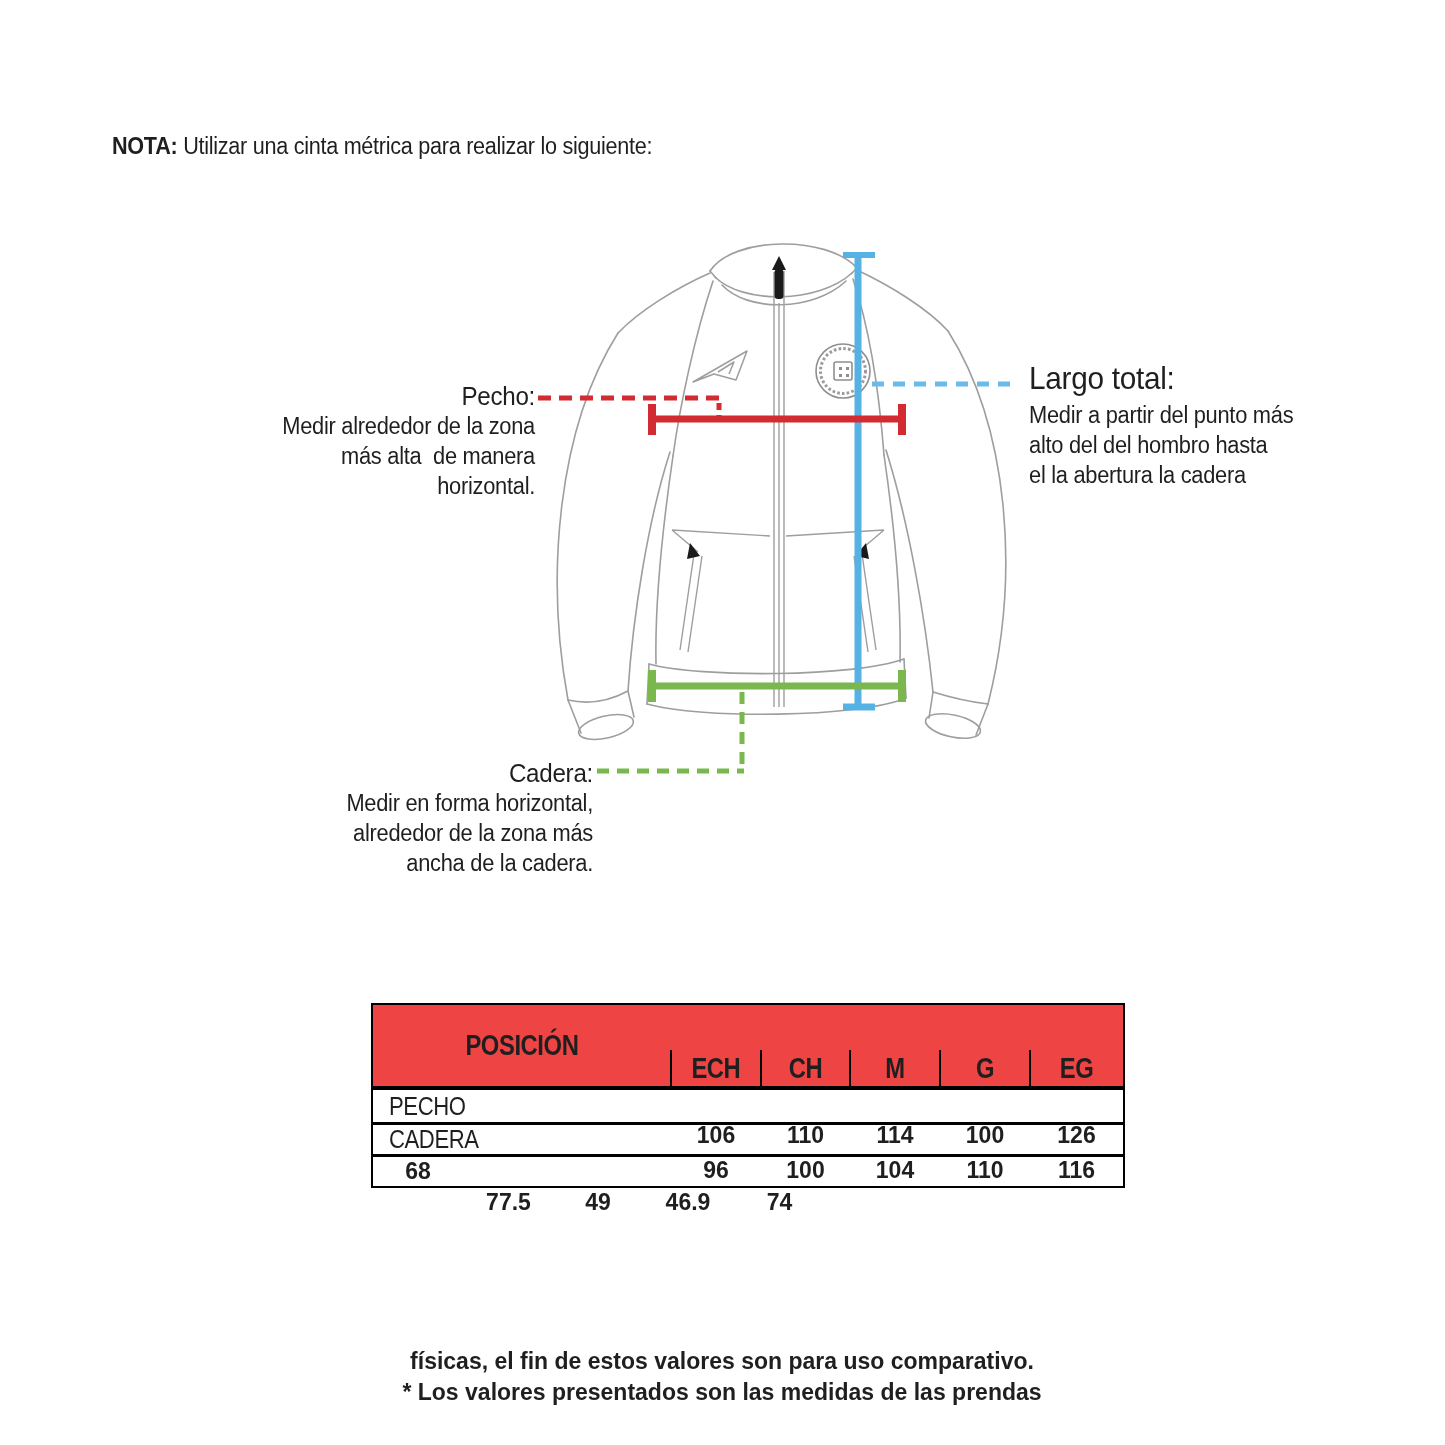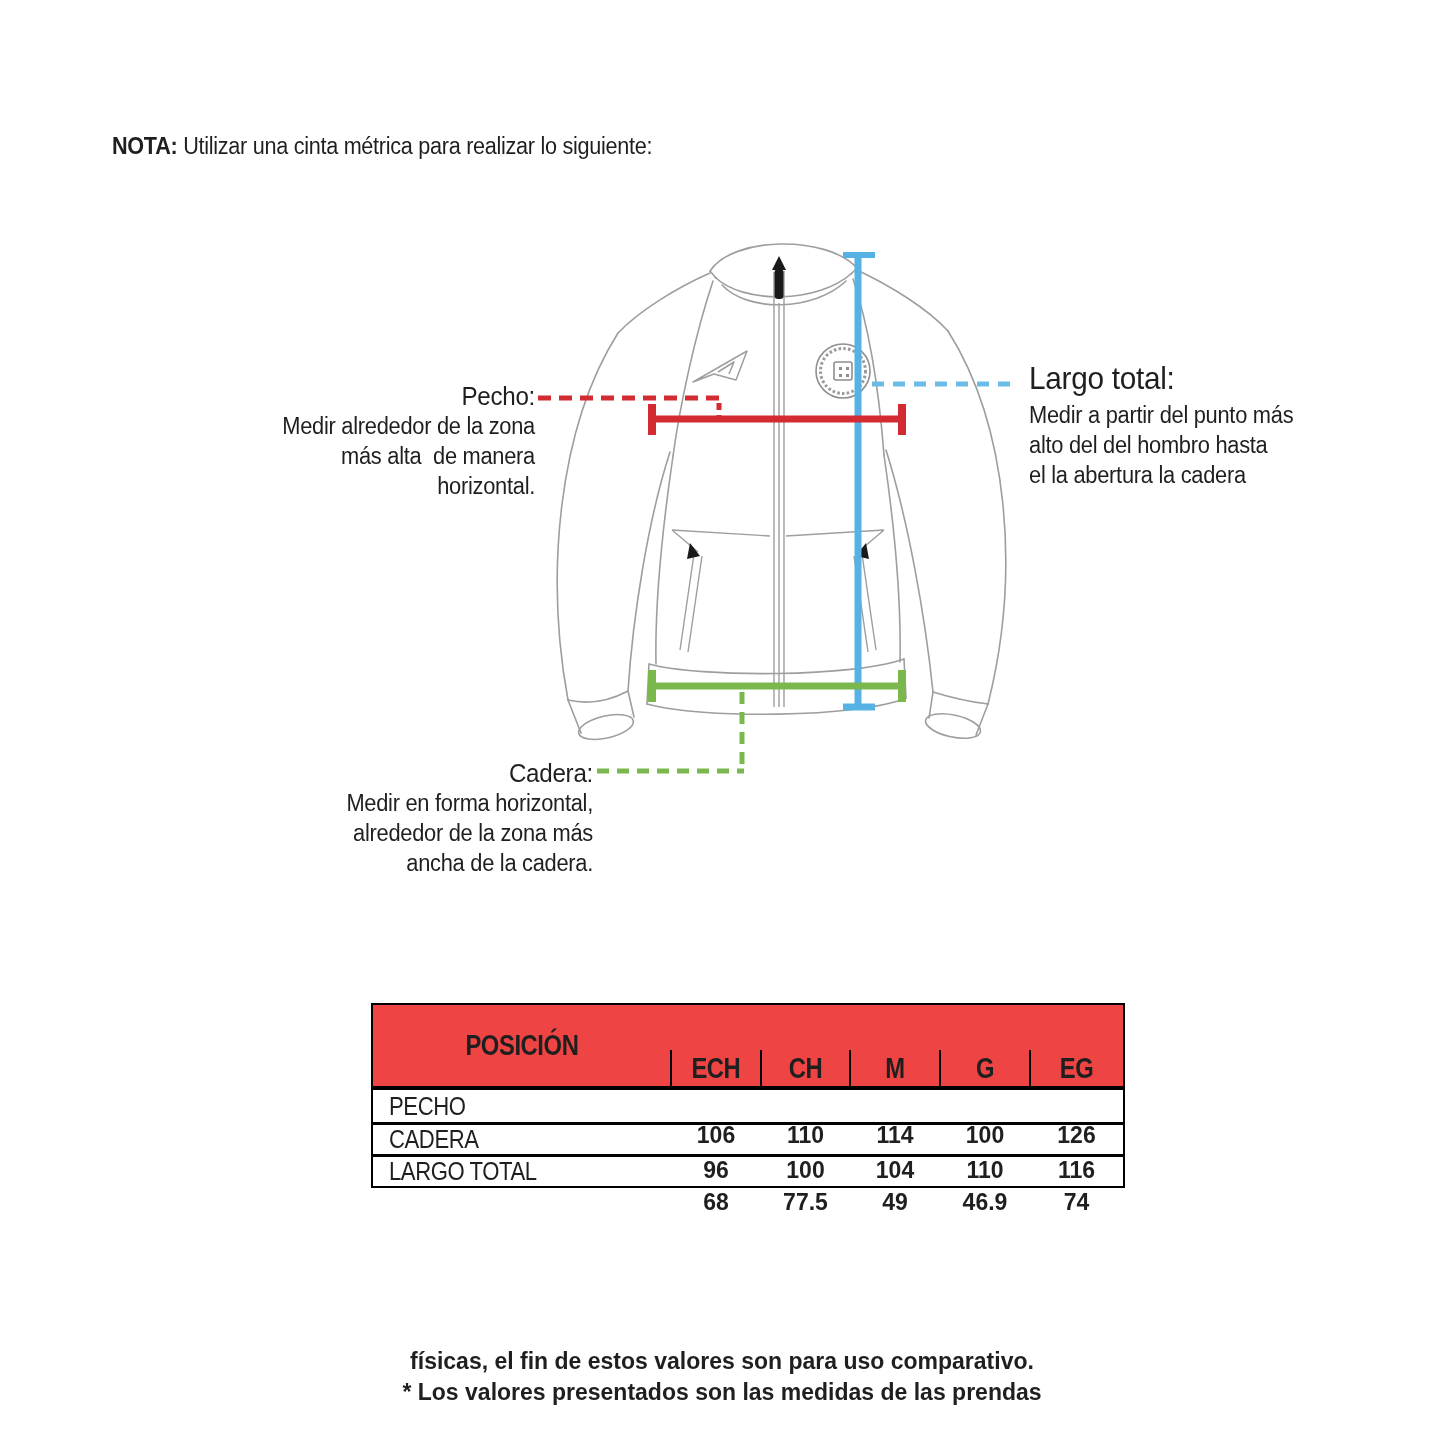--- a/index.html
+++ b/index.html
@@ -233,23 +233,20 @@
       </div>
     <div class="cell c4">
         <span class="num">110</span>
       </div>
     <div class="cell c5">
         <span class="num">116</span>
       </div>
   </div>
 
   <div class="trow tbody">
-    <div class="cell c0">
-        <span class="row-label">LARGO TOTAL</span>
-      </div>
     <div class="cell c1">
         <span class="num">68</span>
       </div>
     <div class="cell c2">
         <span class="num">77.5</span>
       </div>
     <div class="cell c3">
         <span class="num">49</span>
       </div>
     <div class="cell c4">

